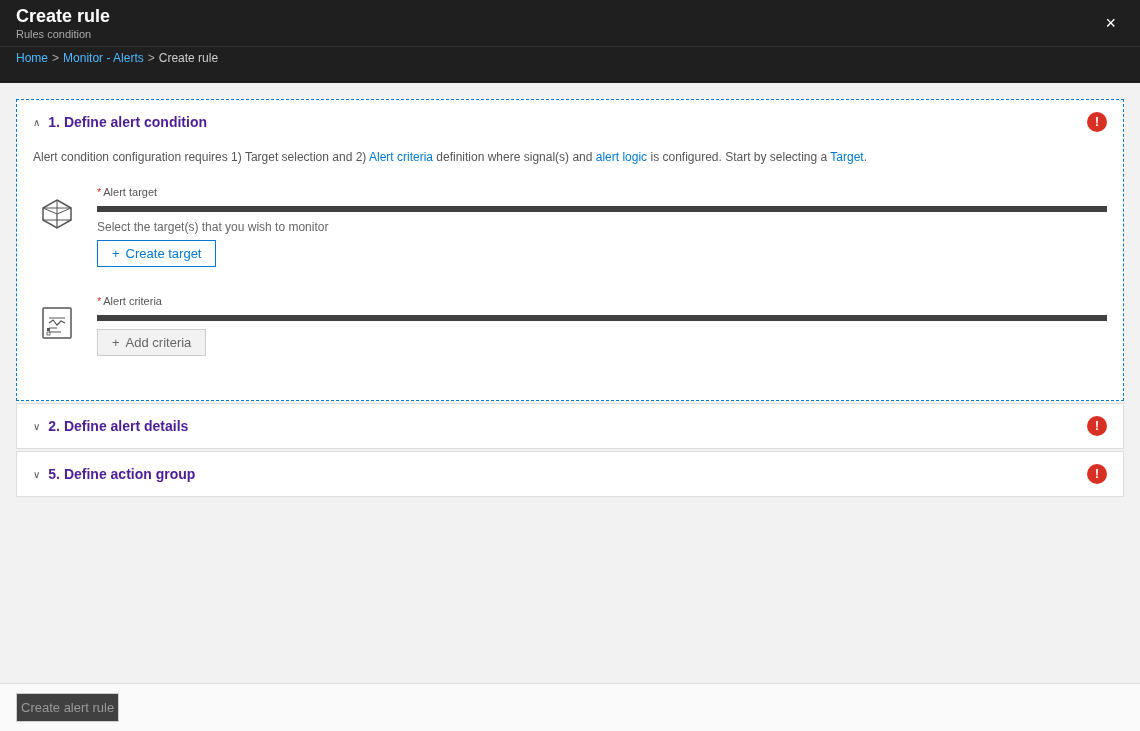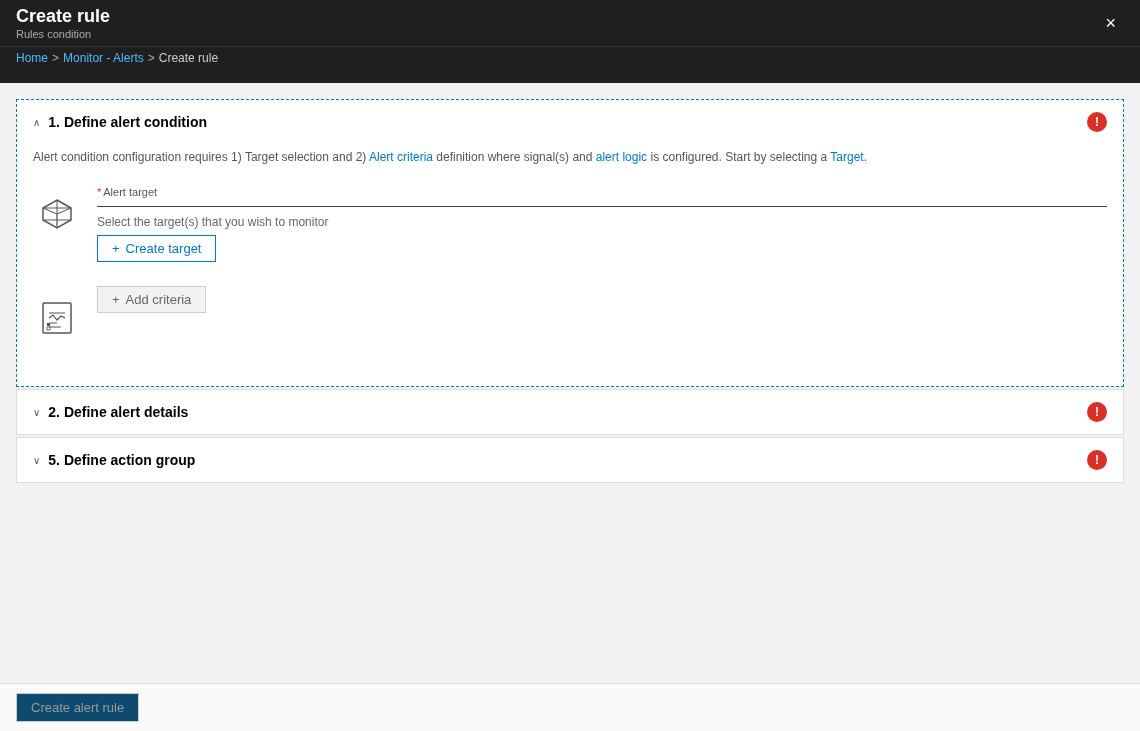--- a/index.html
+++ b/index.html
@@ -93,21 +93,21 @@
       background: #fff;
     }
     .section-header-left {
       display: flex;
       align-items: center;
       gap: 8px;
     }
     .section-title {
       font-size: 14px;
       font-weight: 600;
-      color: #000000;
+      color: #4c1d95;
     }
     .chevron {
       font-size: 10px;
       color: #555;
     }
 
     
     .alert-icon {
       width: 20px;
       height: 20px;
@@ -161,21 +161,21 @@
       width: 36px;
       height: 36px;
     }
 
     .form-fields {
       flex: 1;
     }
 
     .field-row {
       display: flex;
-      border-bottom: 1px solid #404040;
+      border-bottom: 6px solid #404040;
       margin-bottom: 8px;
     }
     .field-col {
       flex: 1;
       padding: 4px 0;
     }
     .field-col + .field-col {
       border-left: 1px solid #ddd;
       padding-left: 16px;
       margin-left: 16px;
@@ -215,24 +215,24 @@
       color: #666;
       padding: 5px 14px;
       font-size: 13px;
       cursor: pointer;
       display: inline-flex;
       align-items: center;
       gap: 6px;
     }
 
     .btn-disabled {
-      background: #0c4a6e;
+      background: #404040;
       border: 1px solid #ccc;
       color: #999;
-      padding: 6px 14px;
+      padding: 6px 4px;
       font-size: 13px;
       cursor: not-allowed;
       display: inline-flex;
       align-items: center;
     }
 
     
     .bottom-bar {
       position: fixed;
       bottom: 0;
@@ -317,20 +317,27 @@
             <rect x="4" y="3" width="28" height="30" rx="1" stroke="#555" stroke-width="1.5" fill="none"></rect>
             <line x1="10" y1="13" x2="26" y2="13" stroke="#555" stroke-width="1"></line>
             <polyline points="10,18 14,15 18,20 22,16 26,18" stroke="#555" stroke-width="1.2" fill="none"></polyline>
             <line x1="10" y1="23" x2="18" y2="23" stroke="#555" stroke-width="1"></line>
             <line x1="10" y1="27" x2="22" y2="27" stroke="#555" stroke-width="1"></line>
             <rect x="8" y="23" width="3" height="3" fill="#555"></rect>
             <rect x="8" y="27" width="3" height="3" fill="none" stroke="#555" stroke-width="0.8"></rect>
           </svg>
         </div>
         <div class="form-fields">
+          <div class="field-row">
+            <div class="field-col">
+              <div class="field-label">
+                <span class="field-required">*</span>Alert criteria
+              </div>
+            </div>
+          </div>
           <button class="btn-secondary">
             <span>+</span>
             <span>Add criteria</span>
           </button>
         </div>
       </div>
     </div>
   </div>
 
   <div class="section-card" style="margin-top:2px;">

